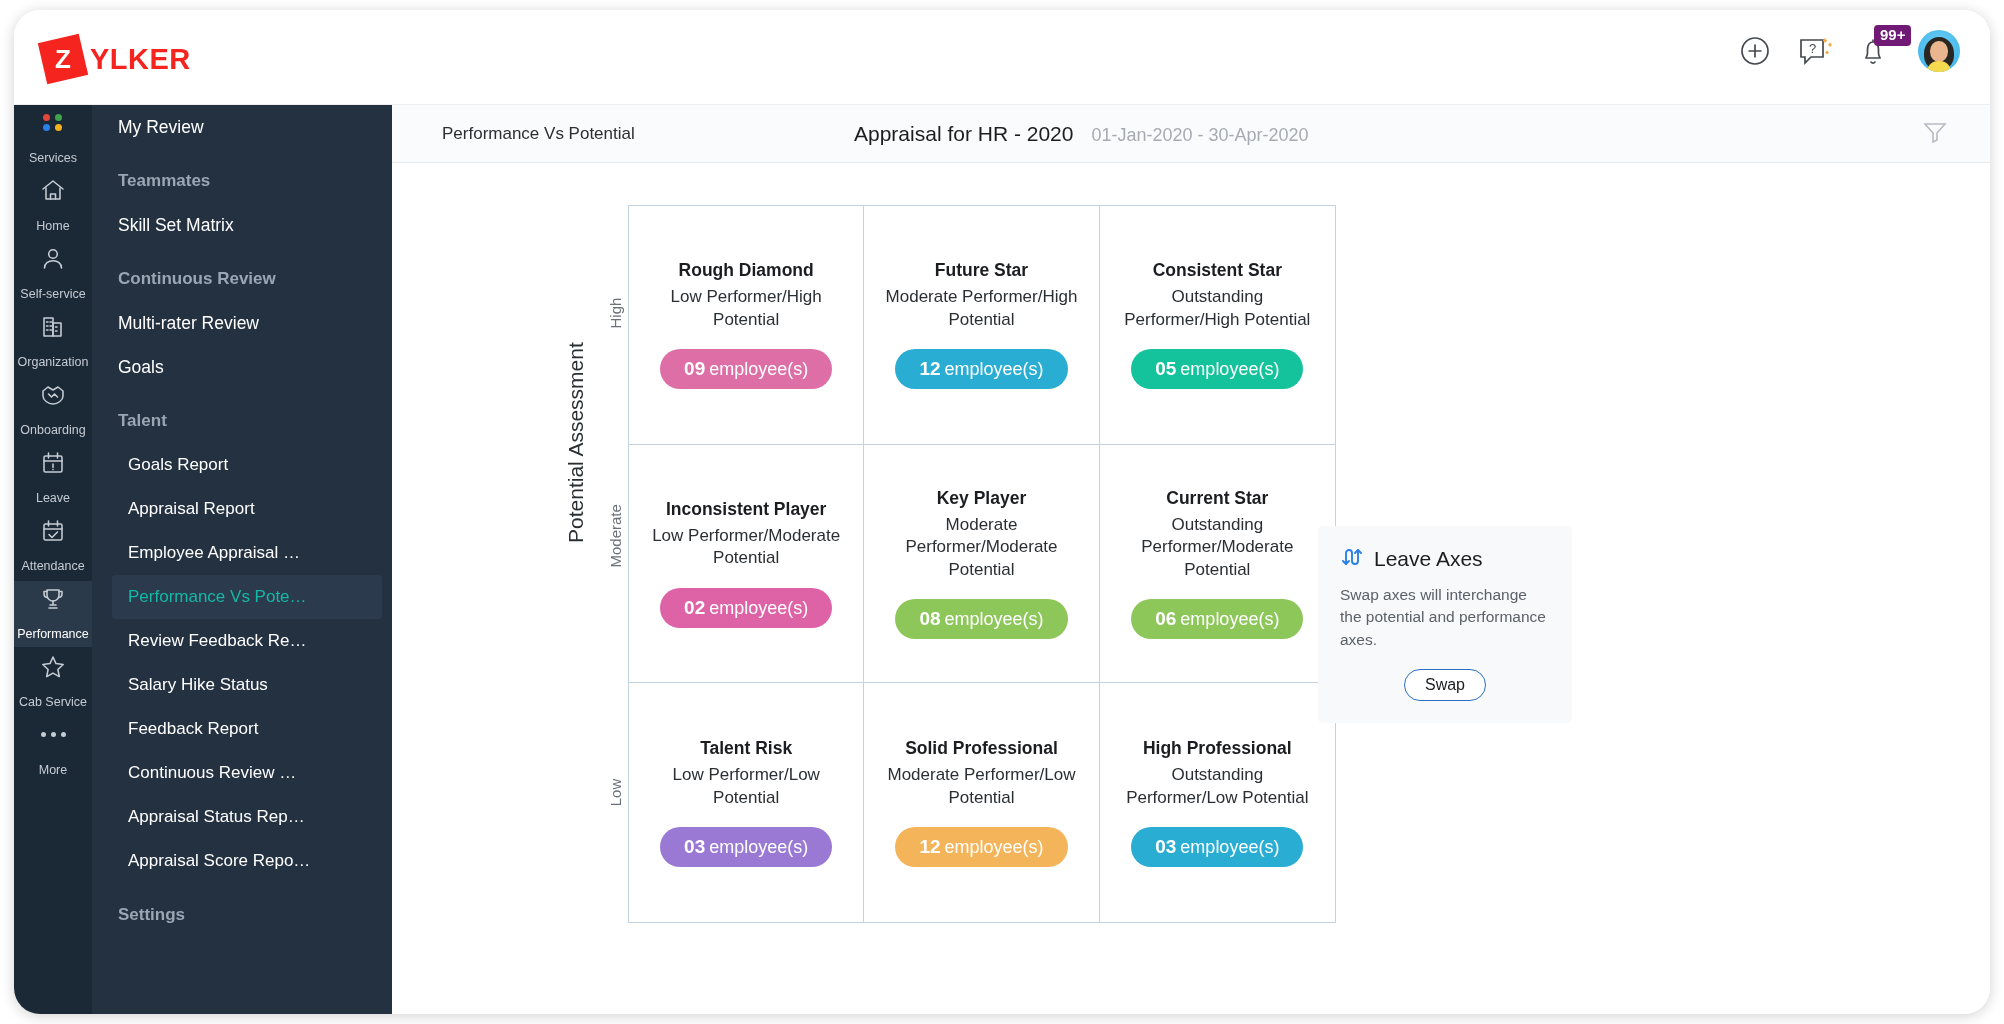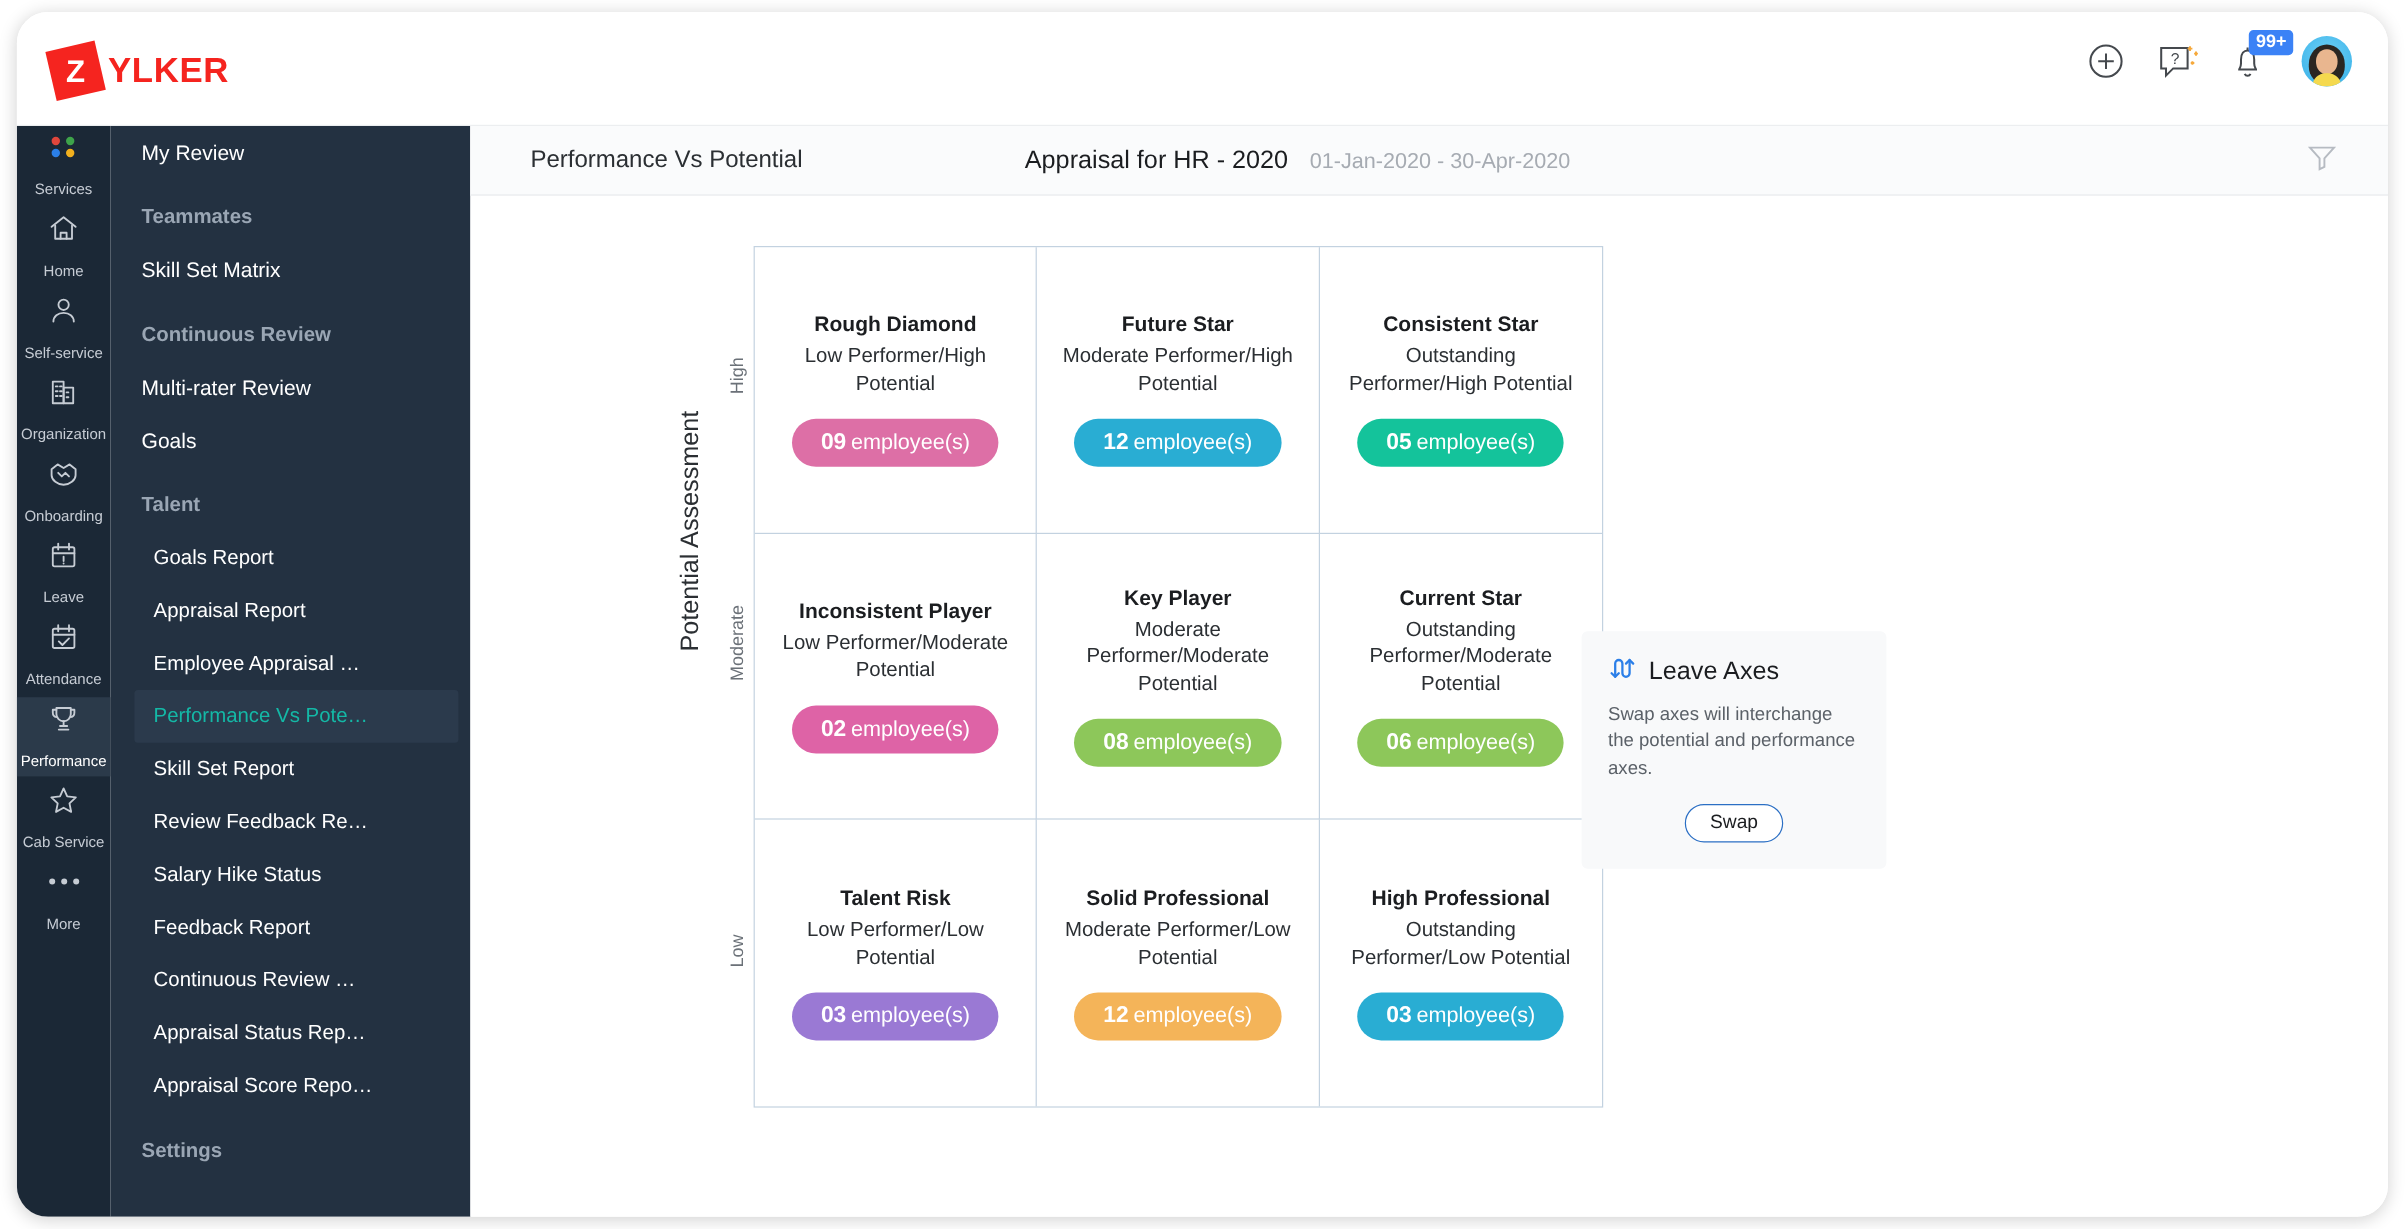--- a/index.html
+++ b/index.html
@@ -46,21 +46,21 @@
     letter-spacing: 0.5px;
   }
   .top-icons {
     position: absolute; right: 30px; top: 20px;
     display: flex; align-items: center; gap: 26px;
   }
   .ti { position: relative; width: 34px; height: 34px; color: #45494e; }
   .ti svg { display: block; }
   .badge99 {
     position: absolute; left: 16px; top: -9px;
-    background: #3b82f6; color: #fff;
+    background: #701a75; color: #fff;
     font-size: 15px; font-weight: bold;
     padding: 1px 6px; border-radius: 4px;
     line-height: 1.25;
   }
   .avatar {
     width: 42px; height: 42px; border-radius: 50%;
     background: radial-gradient(circle at 50% 38%, #6fd0f5 0%, #46b9ec 70%, #35a7dd 100%);
     overflow: hidden; position: relative; flex: none;
   }
   .av-hair {
@@ -121,21 +121,21 @@
     width: 1598px; height: 909px;
     background: #ffffff;
   }
   .subhead {
     position: relative; height: 58px;
     background: #fafbfc;
     border-bottom: 1px solid #e8eaed;
     display: flex; align-items: center;
   }
   .subhead-title {
-    position: absolute; left: 50px; font-size: 20px; color: #2b2f33;
+    position: absolute; left: 50px; font-size: 17px; color: #2b2f33;
   }
   .subhead-center {
     position: absolute; left: 462px; display: flex; align-items: baseline; gap: 18px;
   }
   .sc-main { font-size: 21px; color: #1b1d20; }
   .sc-sub { font-size: 18px; color: #a6abb2; }
   .filter-ico { position: absolute; right: 42px; color: #b6bbc2; }
 
   
   .matrix-area { position: relative; height: 851px; }
@@ -357,21 +357,20 @@
       <div class="nav-sp"></div>
       <div class="nav-item group">Continuous Review</div>
       <div class="nav-item ">Multi-rater Review</div>
       <div class="nav-item ">Goals</div>
       <div class="nav-sp"></div>
       <div class="nav-item group">Talent</div>
       <div class="nav-item sub">Goals Report</div>
       <div class="nav-item sub">Appraisal Report</div>
       <div class="nav-item sub">Employee Appraisal …</div>
       <div class="nav-item sub sel">Performance Vs Pote…</div>
-      <div class="nav-item sub">Skill Set Report</div>
       <div class="nav-item sub">Review Feedback Re…</div>
       <div class="nav-item sub">Salary Hike Status</div>
       <div class="nav-item sub">Feedback Report</div>
       <div class="nav-item sub">Continuous Review …</div>
       <div class="nav-item sub">Appraisal Status Rep…</div>
       <div class="nav-item sub">Appraisal Score Repo…</div>
       <div class="nav-sp"></div>
       <div class="nav-item group">Settings</div>
     </div>
 

